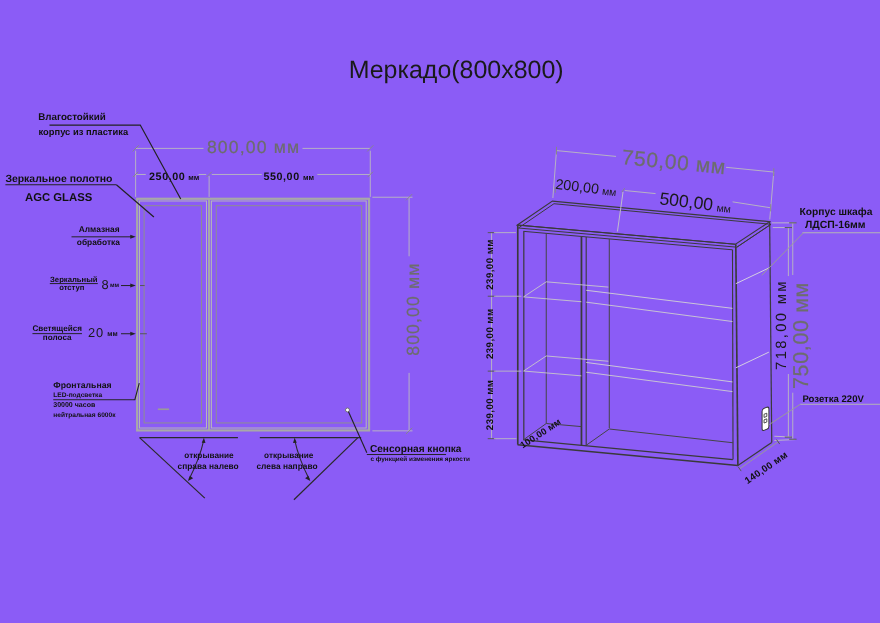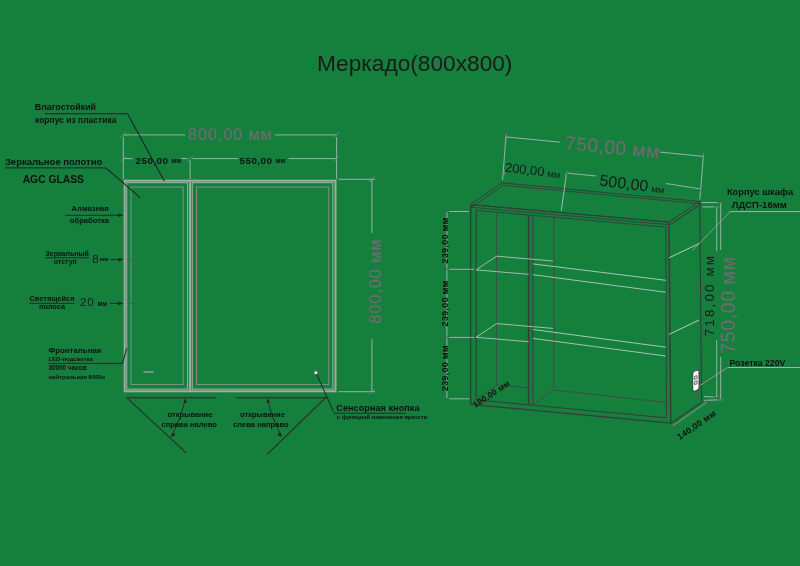--- a/index.html
+++ b/index.html
@@ -1,16 +1,16 @@
 <!DOCTYPE html>
 <html><head>
 <meta charset="utf-8">
 <style>
 html,body{margin:0;padding:0;background:#fff;}
-#page{position:relative;width:800px;height:566px;background:#15803d;overflow:hidden;}
+#page{position:relative;width:800px;height:566px;background:#8b5cf6;overflow:hidden;}
 svg{position:absolute;left:0;top:0;}
 text{font-family:"Liberation Sans",sans-serif;fill:#1a1a1a;}
 .dimbig{fill:#6d6d6d;font-weight:400;stroke:#6d6d6d;stroke-width:0.22;}
 .dimsm{font-weight:700;fill:#111;}
 .lbl{font-weight:700;fill:#111;}
 </style>
 </head>
 <body>
 <div id="page">
 <svg width="800" height="566" viewBox="0 0 800 566">

